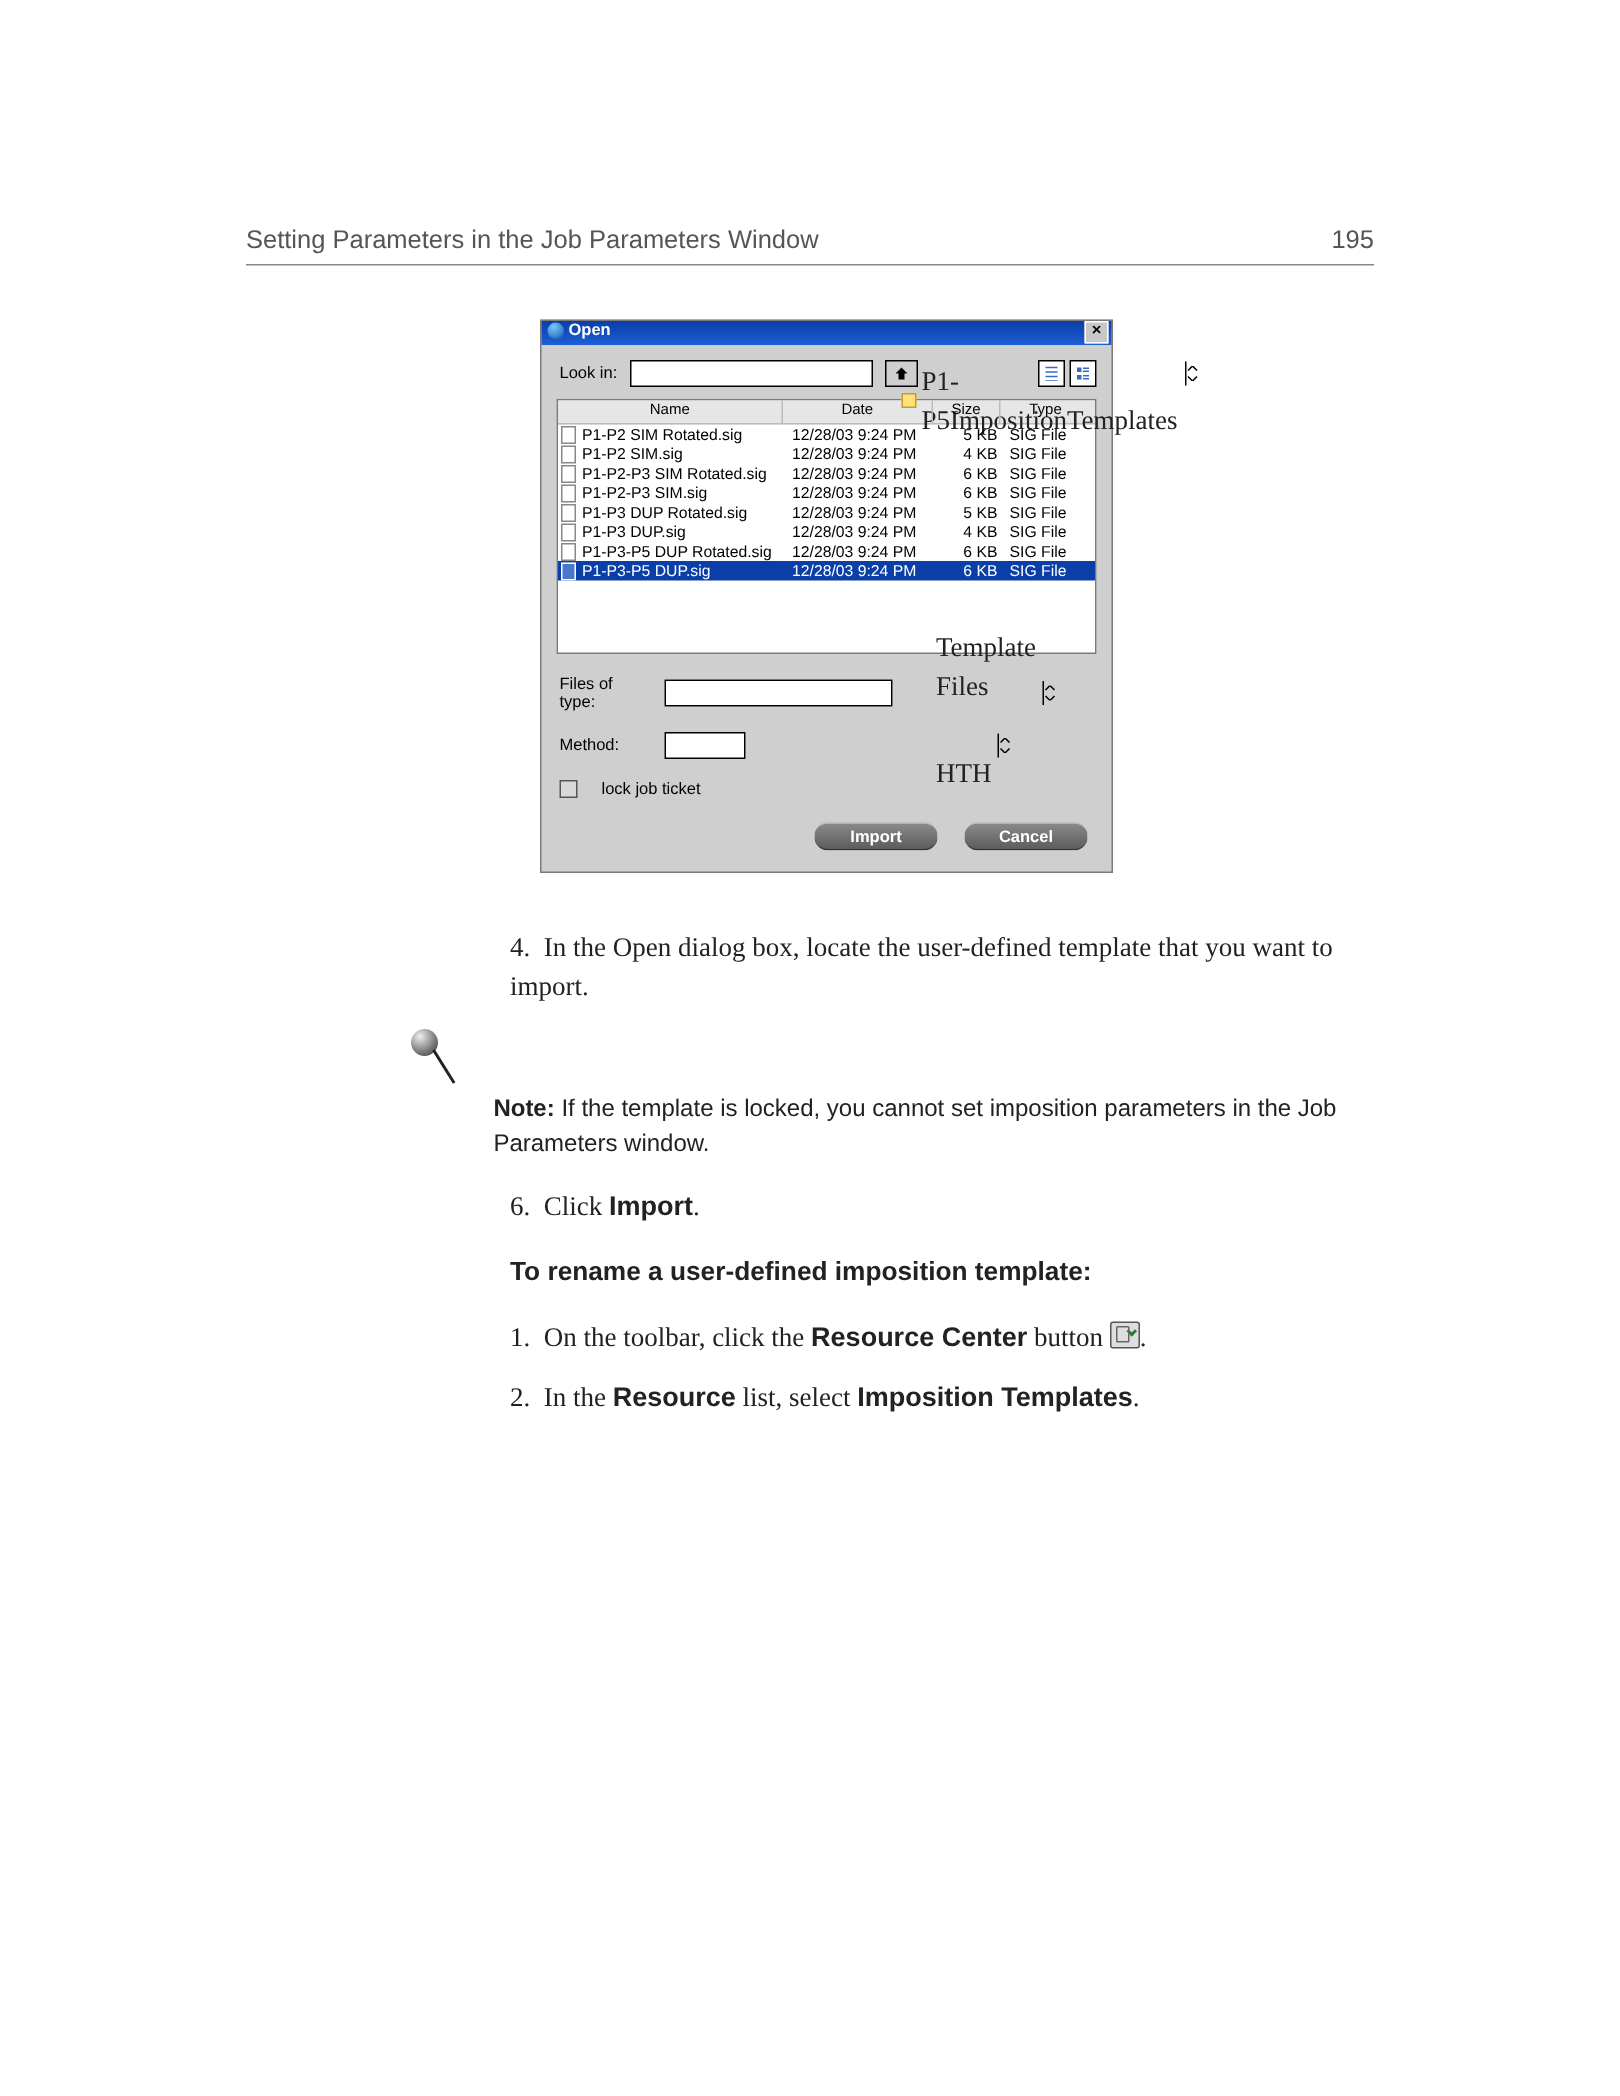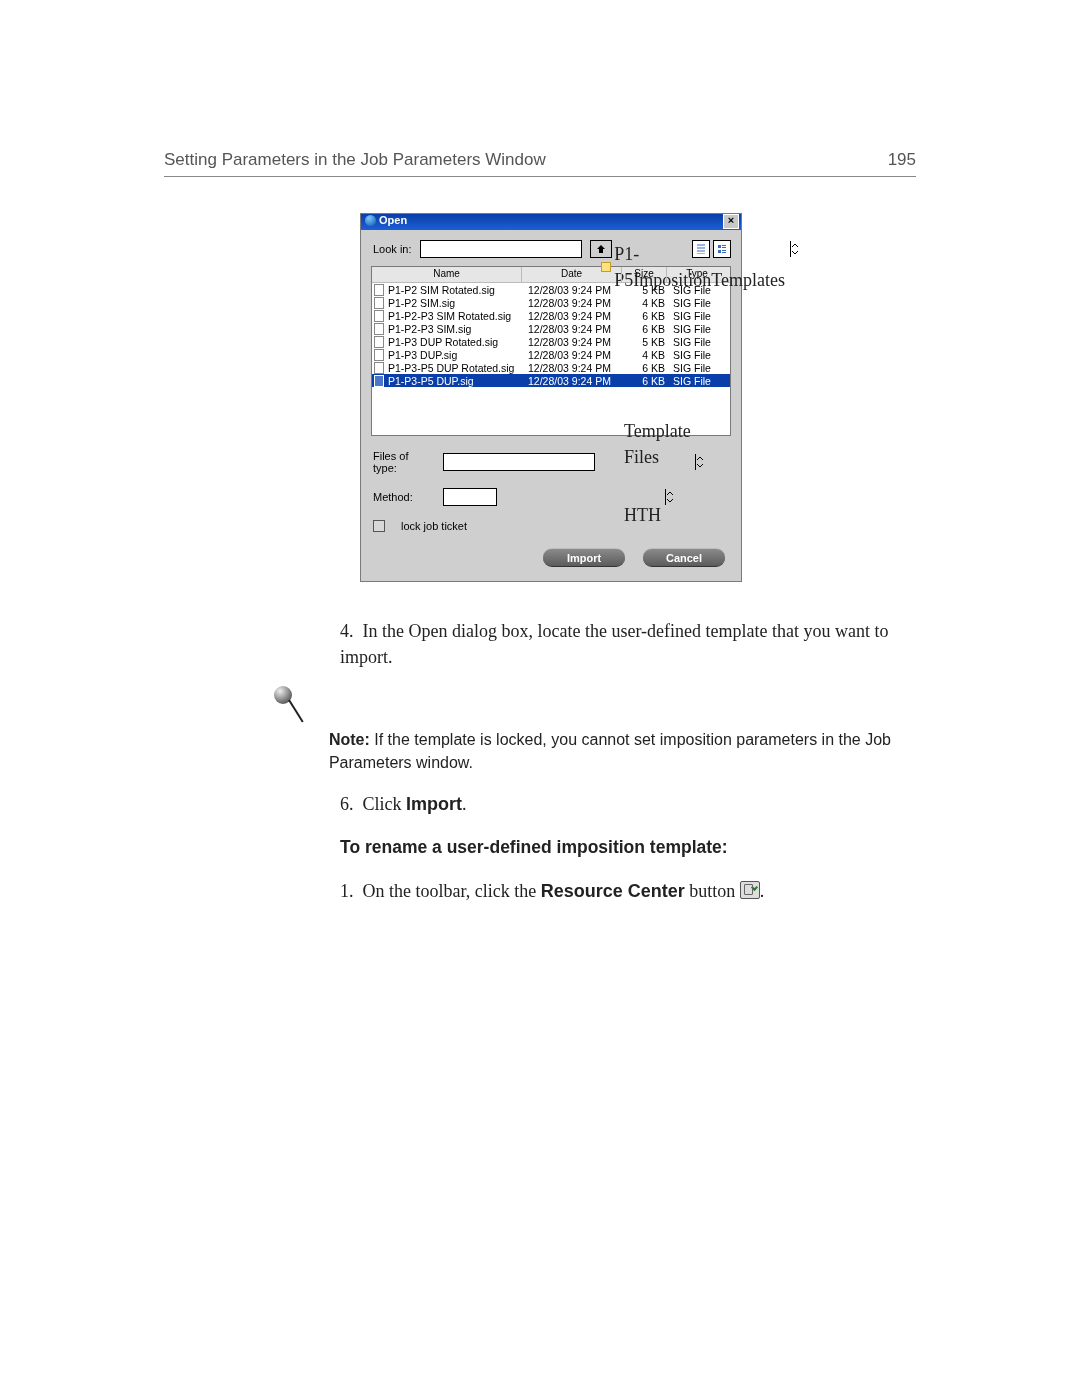--- a/index.html
+++ b/index.html
@@ -255,14 +255,20 @@
 
     <div class="sub-head">To rename a user-defined imposition template:</div>
 
     <div class="item">
       <span class="num">1.</span>
       <span>
         <span>On the toolbar, click the </span><b>Resource Center</b><span> button </span>
         <span class="inline-icon rc"></span><span>.</span>
       </span>
     </div>
+    <div class="item">
+      <span class="num">2.</span>
+      <span>
+        <span>In the </span><b>Resource</b><span> list, select </span><b>Imposition Templates</b><span>.</span>
+      </span>
+    </div>
   </div>
 </div>
 
 </body></html>

